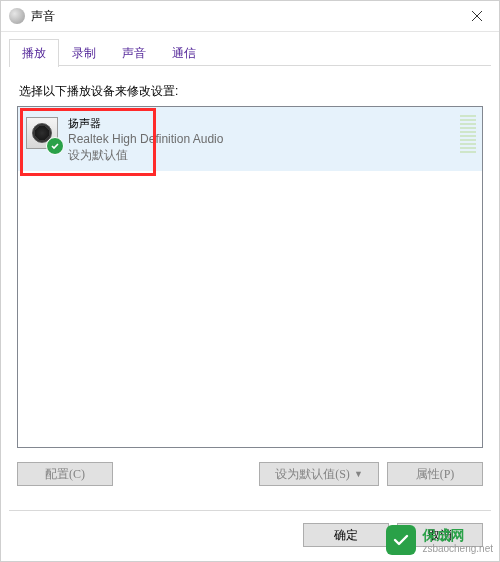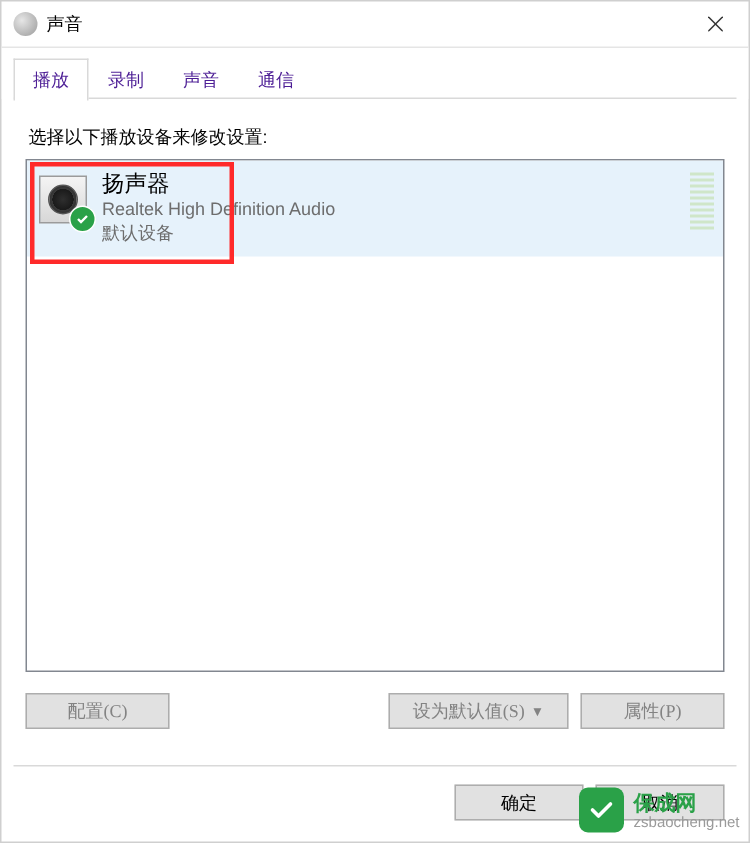--- a/index.html
+++ b/index.html
@@ -15,21 +15,21 @@
   .panel{padding:14px 16px 0 16px}
   .instruction{margin:2px 0 6px 2px;font-size:12px}
   .listbox{border:1px solid #828790;height:340px;background:#fff;position:relative;overflow:hidden}
   .device-item{display:flex;align-items:flex-start;padding:8px 8px 8px 8px;background:#e6f2fb;cursor:default}
   .device-icon-wrap{position:relative;width:34px;height:34px;margin-right:8px;margin-top:2px}
   .device-icon{width:32px;height:32px;border:1px solid #9b9b9b;background:linear-gradient(#f4f4f4,#d7d7d7);box-sizing:border-box;display:flex;align-items:center;justify-content:center}
   .speaker-cone{width:18px;height:18px;border-radius:50%;background:radial-gradient(circle at 50% 50%,#2f2f2f 0%,#1a1a1a 55%,#3a3a3a 56%,#202020 100%);border:1px solid #555}
   .status-badge{position:absolute;right:-4px;bottom:-4px;width:16px;height:16px;border-radius:50%;background:#2aa148;border:1px solid #fff;display:flex;align-items:center;justify-content:center}
   .status-badge svg{display:block}
   .device-text{display:flex;flex-direction:column;line-height:16px}
-  .device-name{font-size:15px;color:#000}
+  .device-name{font-size:11px;color:#000}
   .device-driver{font-size:12px;color:#6d6d6d}
   .device-default{font-size:12px;color:#6d6d6d}
   .level-meter{position:absolute;right:6px;top:8px;display:flex;flex-direction:column;gap:2px}
   .level-meter span{display:block;width:16px;height:2px;background:#cfe6c9}
   .highlight-box{position:absolute;border:3px solid #ff2a2a;pointer-events:none}
   .button-row{display:flex;gap:8px;margin-top:14px}
   .btn{height:24px;border:1px solid #adadad;background:#e1e1e1;color:#838383;font-size:12px;font-family:Liberation Serif, serif;padding:0 12px;cursor:default;display:inline-flex;align-items:center;justify-content:center;box-sizing:border-box}
   .btn.enabled{color:#000;cursor:pointer}
   .btn .caret{margin-left:4px;font-size:9px;color:inherit}
   .spacer{flex:1}
@@ -76,21 +76,21 @@
           </div>
           <div class="status-badge">
             <svg width="10" height="10" viewBox="0 0 10 10">
               <polyline points="2,5 4,7 8,3" fill="none" stroke="#fff" stroke-width="1.6"></polyline>
             </svg>
           </div>
         </div>
         <div class="device-text">
           <span class="device-name">扬声器</span>
           <span class="device-driver">Realtek High Definition Audio</span>
-          <span class="device-default">默认设备</span>
+          <span class="device-default">设为默认值</span>
         </div>
       </div>
       <div class="level-meter">
         <span></span>
           <span></span>
           <span></span>
           <span></span>
           <span></span>
           <span></span>
           <span></span>

